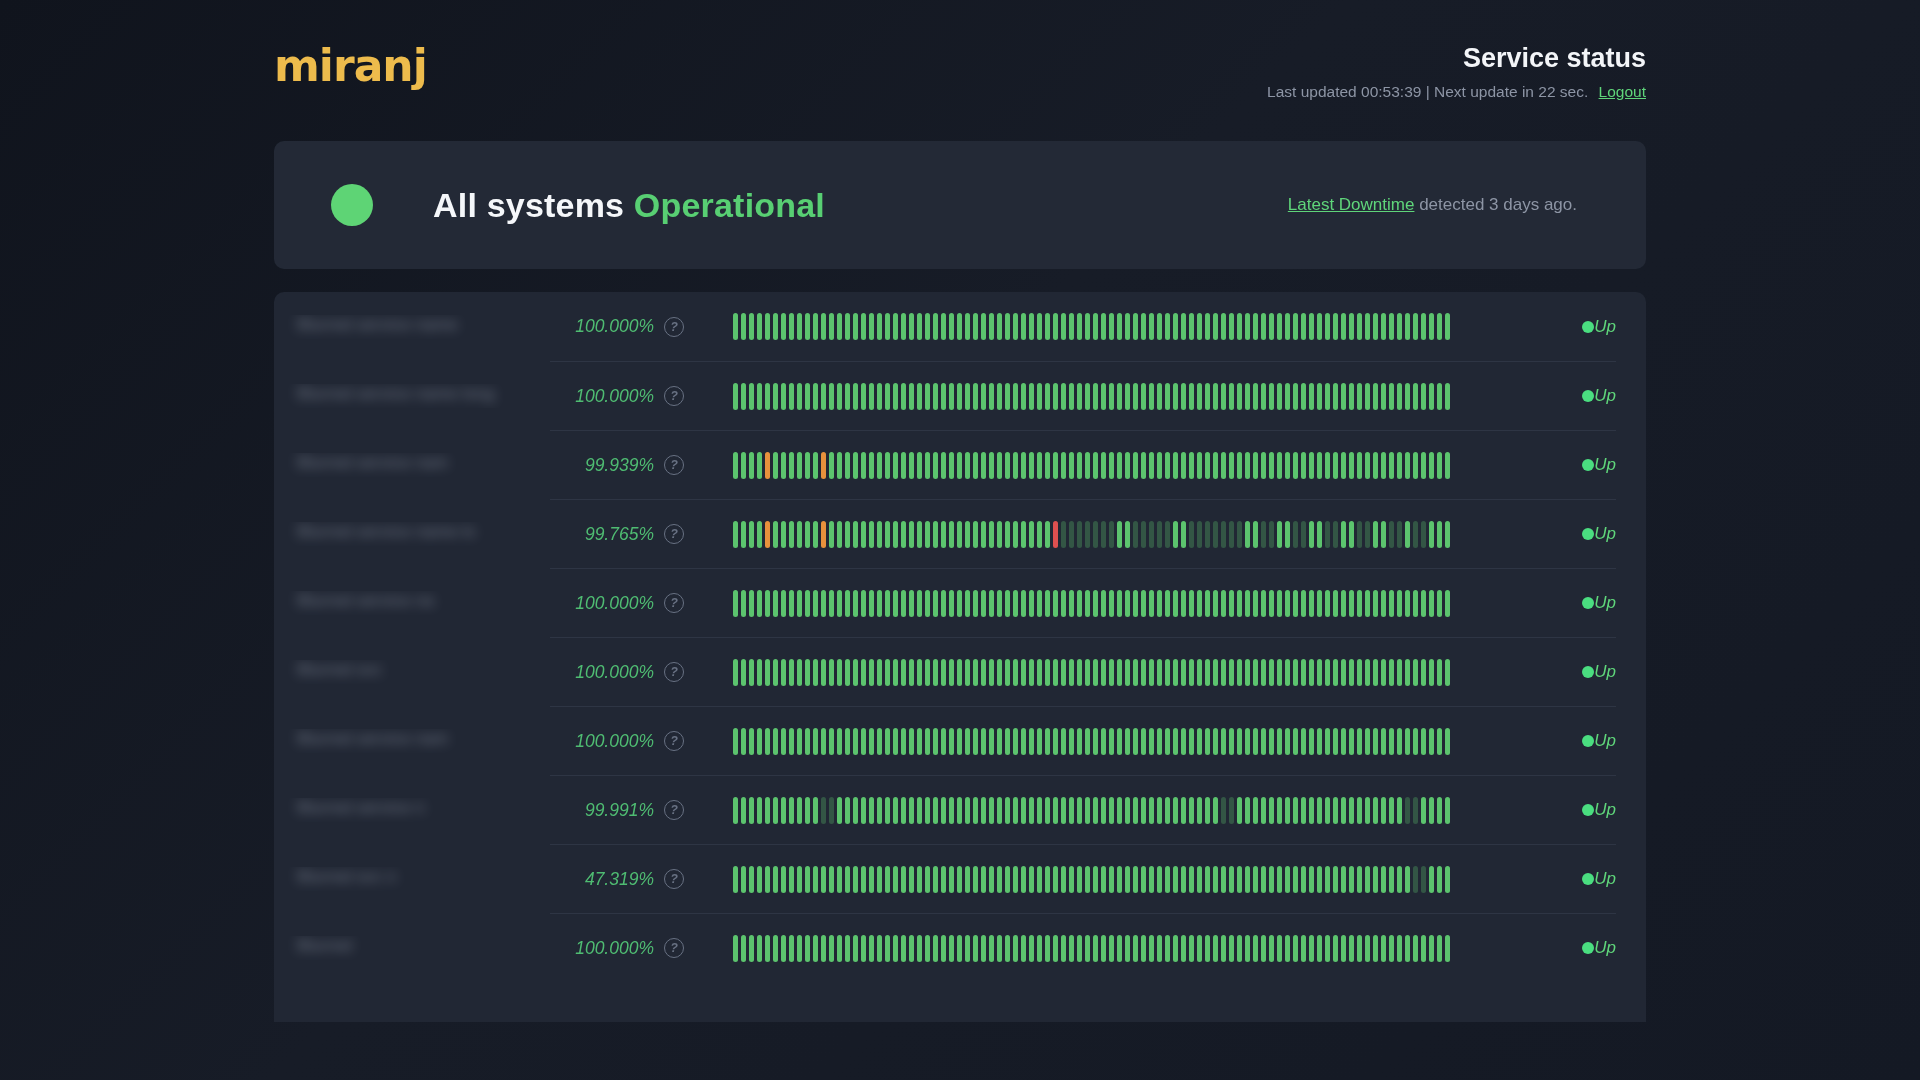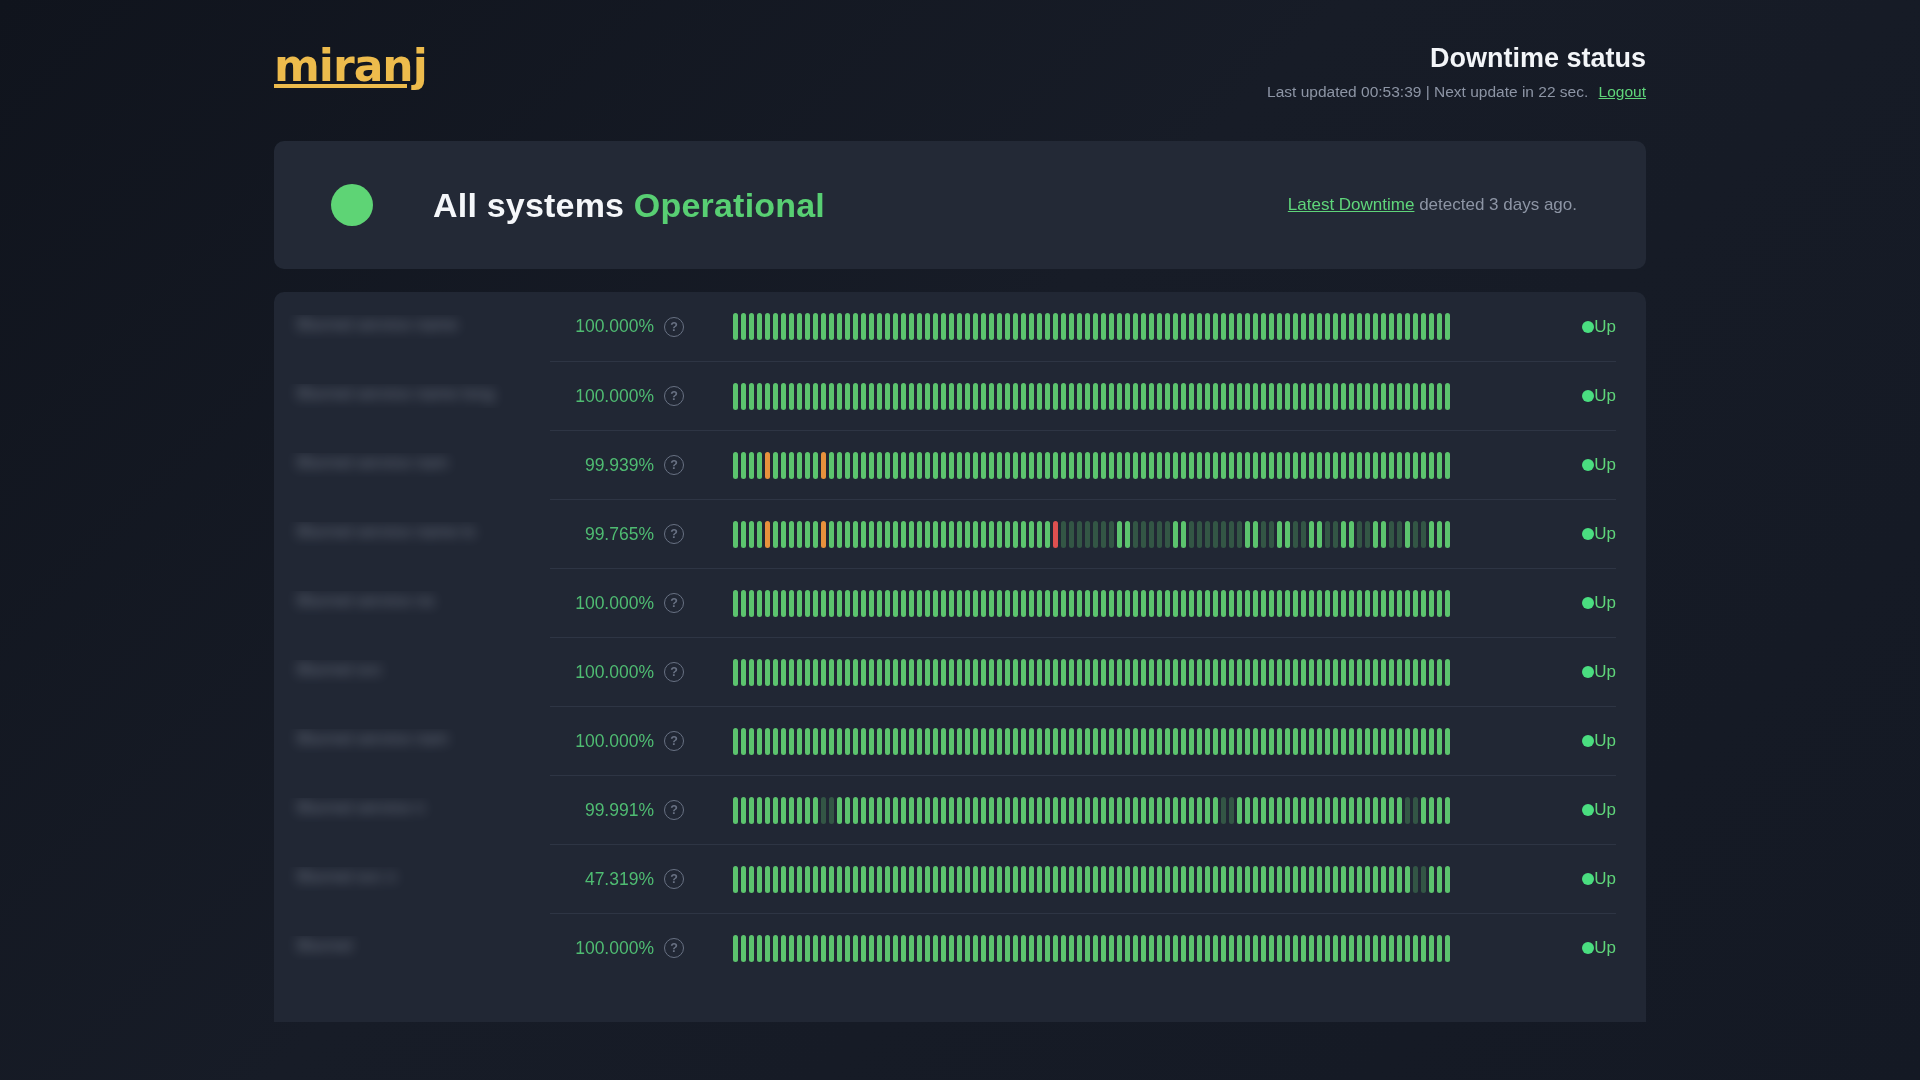--- a/index.html
+++ b/index.html
@@ -9,21 +9,21 @@
     background:linear-gradient(135deg,#10141d 0%,#171c27 45%,#141924 100%);
     color:#e7eaf0;
   }
   .container { width:1372px; margin:0 auto; padding-top:35px; }
 
   
   .topbar { display:flex; justify-content:space-between; align-items:flex-start; }
   .logo {
     font-family:"DejaVu Sans", sans-serif;
     font-size:44px; font-weight:700; letter-spacing:-1px;
-    color:#edbb4c; line-height:1.4;text-decoration:underline;
+    color:#edbb4c; line-height:1.4;
   }
   .top-right { text-align:right; padding-top:8px; }
   .page-title { font-size:27px; font-weight:700; color:#f3f5f8; }
   .update-line { margin-top:9px; font-size:15.5px; color:#8d95a5; }
   .logout-link { color:#5fd57a; text-decoration:underline; margin-left:6px; cursor:pointer; }
 
   
   .banner {
     margin-top:40px; height:128px; border-radius:10px;
     background:#232936; display:flex; align-items:center; padding:0 57px;
@@ -45,21 +45,21 @@
   
   .table-card { margin-top:23px; background:#212734; border-radius:10px 10px 0 0; padding-bottom:40px; }
   .row { display:flex; align-items:center; height:69px; }
   .svc-name {
     width:276px; flex:0 0 auto; padding-left:23px; overflow:hidden;
   }
   .svc-name span {
     display:inline-block; white-space:nowrap; overflow:hidden;
     color:#a9b1c2; font-size:17px; filter:blur(6px); opacity:.55;
   }
-  .row-main { flex:1; display:flex; align-items:center; height:100%; margin-right:30px; }
+  .row-main { flex:1; display:flex; align-items:center; height:100%; margin-right:30px;font-style:italic; }
   .row:not(:first-child) .row-main { border-top:1px solid #2e3544; }
   .pct { width:104px; text-align:right; font-size:17.5px; color:#4fbc72; flex:0 0 auto; }
   .help {
     width:20px; height:20px; margin-left:10px; flex:0 0 auto; border-radius:50%;
     border:1.5px solid #687183; color:#687183; font-size:12.5px; font-weight:700;
     display:flex; align-items:center; justify-content:center; cursor:pointer;
   }
   .bars { display:flex; align-items:center; margin-left:49px; flex:0 0 auto; }
   .bar { width:5px; height:27px; border-radius:2.5px; background:#5cc46e; margin-right:3px; }
   .bar.orange { background:#e8913c; }
@@ -70,21 +70,21 @@
   .status-label { color:#5fd57a; font-size:17px; }
 </style>
 </head>
 <body>
 
 <div class="container">
 
   <div class="topbar">
     <div class="logo">miranj</div>
     <div class="top-right">
-      <div class="page-title">Downtime status</div>
+      <div class="page-title">Service status</div>
       <div class="update-line">
         <span>Last updated 00:53:39 | Next update in 22 sec.</span>
         <a class="logout-link">Logout</a>
       </div>
     </div>
   </div>
 
   <div class="banner">
     <div class="big-dot"></div>
     <div class="banner-title">

